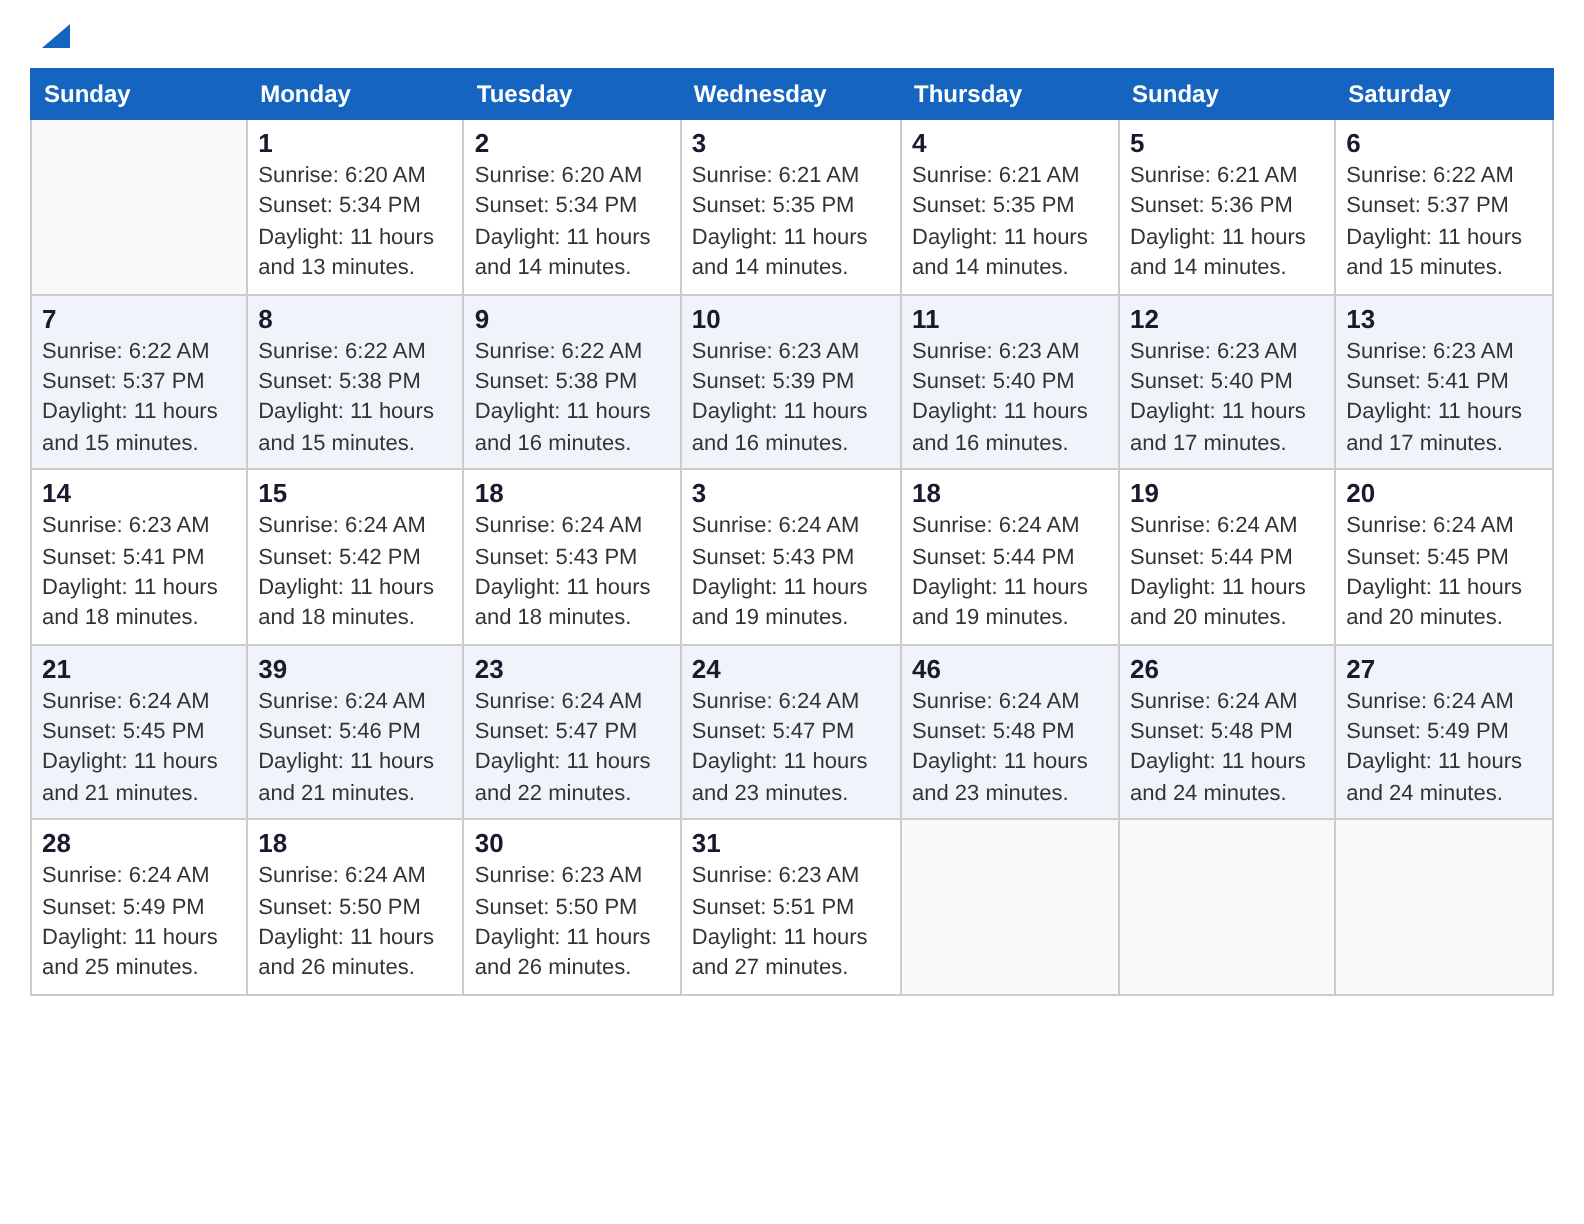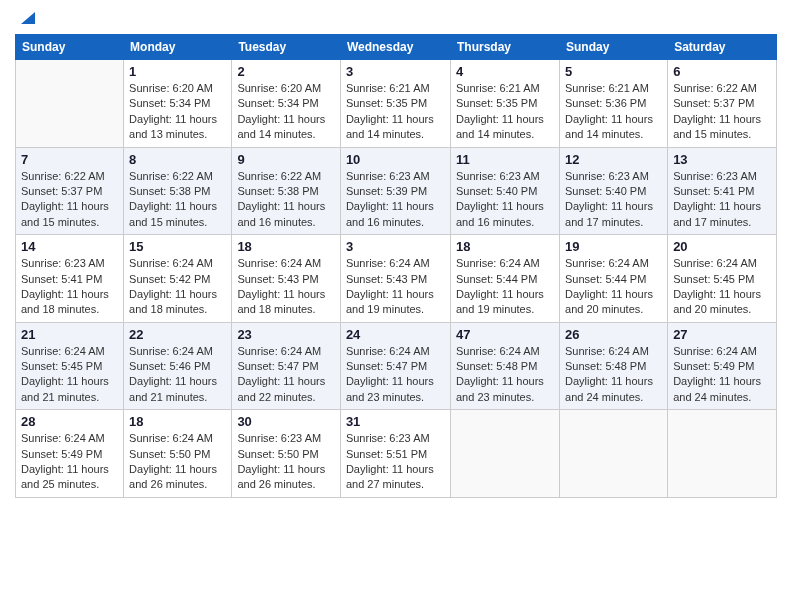--- a/index.html
+++ b/index.html
@@ -206,33 +206,33 @@
             <span class="day-number">20</span>
             <div class="day-info">Sunrise: 6:24 AM<br>Sunset: 5:45 PM<br>Daylight: 11 hours<br>and 20 minutes.</div>
           </td>
         </tr>
         <tr class="row-shaded">
           <td>
             <span class="day-number">21</span>
             <div class="day-info">Sunrise: 6:24 AM<br>Sunset: 5:45 PM<br>Daylight: 11 hours<br>and 21 minutes.</div>
           </td>
           <td>
-            <span class="day-number">22</span>
+            <span class="day-number">39</span>
             <div class="day-info">Sunrise: 6:24 AM<br>Sunset: 5:46 PM<br>Daylight: 11 hours<br>and 21 minutes.</div>
           </td>
           <td>
             <span class="day-number">23</span>
             <div class="day-info">Sunrise: 6:24 AM<br>Sunset: 5:47 PM<br>Daylight: 11 hours<br>and 22 minutes.</div>
           </td>
           <td>
             <span class="day-number">24</span>
             <div class="day-info">Sunrise: 6:24 AM<br>Sunset: 5:47 PM<br>Daylight: 11 hours<br>and 23 minutes.</div>
           </td>
           <td>
-            <span class="day-number">47</span>
+            <span class="day-number">46</span>
             <div class="day-info">Sunrise: 6:24 AM<br>Sunset: 5:48 PM<br>Daylight: 11 hours<br>and 23 minutes.</div>
           </td>
           <td>
             <span class="day-number">26</span>
             <div class="day-info">Sunrise: 6:24 AM<br>Sunset: 5:48 PM<br>Daylight: 11 hours<br>and 24 minutes.</div>
           </td>
           <td>
             <span class="day-number">27</span>
             <div class="day-info">Sunrise: 6:24 AM<br>Sunset: 5:49 PM<br>Daylight: 11 hours<br>and 24 minutes.</div>
           </td>

